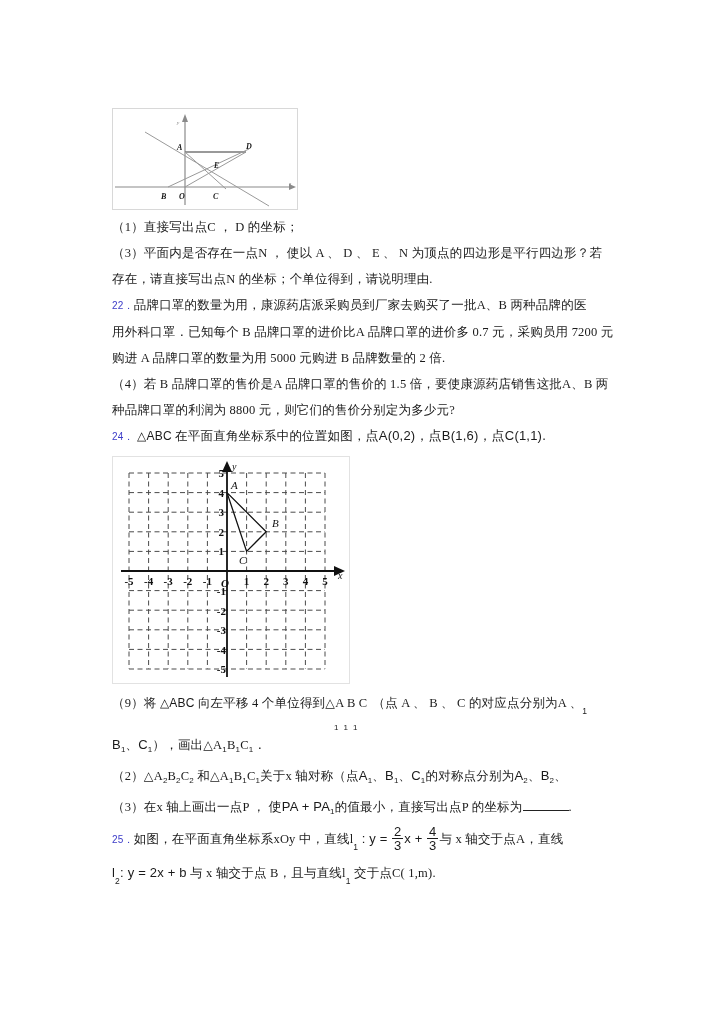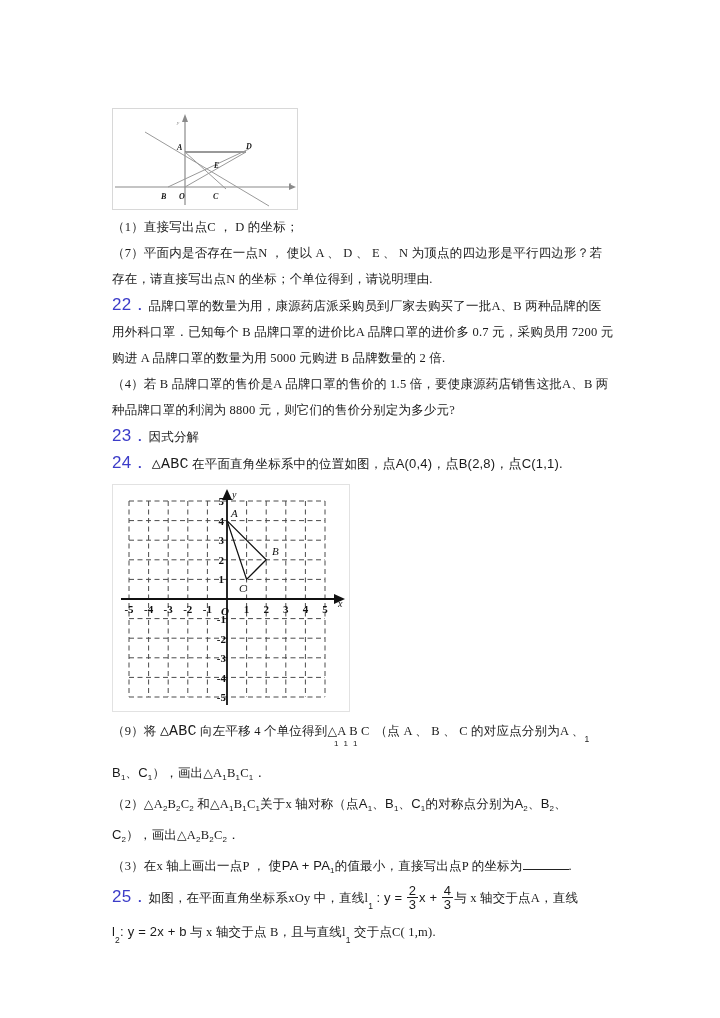--- a/index.html
+++ b/index.html
@@ -32,25 +32,25 @@
   
   .line {
     font-size: 12.5px;
     line-height: 26px;
     letter-spacing: 0.2px;
     white-space: nowrap;
   }
   .qnum {
     color: #3c3cc8;
     font-family: "Liberation Sans", sans-serif;
-    font-size: 17px;
-  }
-  .big { font-size: 15px; font-family: Liberation Mono, monospace; }
+    font-size: 10px;
+  }
+  .big { font-size: 12px; font-family: Liberation Sans, sans-serif; }
   .mid { font-size: 13px; font-family: "Liberation Sans", sans-serif; }
-  .sm  { font-size: 11px; font-family: "Liberation Sans", sans-serif; }
+  .sm  { font-size: 11px; font-family: "Liberation Sans", sans-serif; margin-top: 12px; }
   sub { font-size: 8px; vertical-align: -3px; font-family: "Liberation Sans", sans-serif; }
   sup { font-size: 8px; vertical-align: 1px; font-family: "Liberation Sans", sans-serif; }
   .sub-low { font-size: 8.5px; vertical-align: -7px; font-family:"Liberation Sans",sans-serif; }
   .blank { display:inline-block; width:46px; border-bottom:1px solid #222; }
 
   
   .frac {
     display: inline-block;
     vertical-align: -7px;
     text-align: center;
@@ -114,39 +114,36 @@
           <text x="133" y="40" font-size="8" font-style="italic" font-weight="bold" fill="#1a1a1a" font-family="Liberation Serif, serif">D</text>
           <text x="101" y="59" font-size="7.5" font-style="italic" font-weight="bold" fill="#1a1a1a" font-family="Liberation Serif, serif">E</text>
           <text x="48" y="90" font-size="8" font-style="italic" font-weight="bold" fill="#1a1a1a" font-family="Liberation Serif, serif">B</text>
           <text x="66" y="90" font-size="8" font-style="italic" font-weight="bold" fill="#1a1a1a" font-family="Liberation Serif, serif">O</text>
           <text x="100" y="90" font-size="8" font-style="italic" font-weight="bold" fill="#1a1a1a" font-family="Liberation Serif, serif">C</text>
         </svg>
       </div>
     </div>
 
     <div class="line">（1）直接写出点C ， D 的坐标；</div>
-    <div class="line">（7）平面内是否存在一点N ， 使以 A 、 D 、 E 、 N 为顶点的四边形是平行四边形？若</div>
+    <div class="line">（3）平面内是否存在一点N ， 使以 A 、 D 、 E 、 N 为顶点的四边形是平行四边形？若</div>
     <div class="line">存在，请直接写出点N 的坐标；个单位得到，请说明理由.</div>
 
     <div class="line">
       <span class="qnum">22．</span><span>品牌口罩的数量为用，康源药店派采购员到厂家去购买了一批A、B 两种品牌的医</span>
     </div>
     <div class="line">用外科口罩．已知每个 B 品牌口罩的进价比A 品牌口罩的进价多 0.7 元，采购员用 7200 元</div>
     <div class="line">购进 A 品牌口罩的数量为用 5000 元购进 B 品牌数量的 2 倍.</div>
     <div class="line">（4）若 B 品牌口罩的售价是A 品牌口罩的售价的 1.5 倍，要使康源药店销售这批A、B 两</div>
     <div class="line">种品牌口罩的利润为 8800 元，则它们的售价分别定为多少元?</div>
 
-    <div class="line">
-      <span class="qnum">23．</span><span>因式分解</span>
-    </div>
 
     <div class="line">
       <span class="qnum">24．</span>
       <span class="big">△ABC</span>
-      <span>在平面直角坐标系中的位置如图，</span><span class="mid">点A(0,4)</span><span class="mid">，点B(2,8)</span><span class="mid">，点C(1,1).</span>
+      <span>在平面直角坐标系中的位置如图，</span><span class="mid">点A(0,2)</span><span class="mid">，点B(1,6)</span><span class="mid">，点C(1,1).</span>
     </div>
 
     <div class="fig-wrap">
       <div class="fig2">
         <svg width="236" height="226" viewBox="0 0 236 226">
           <defs></defs>
 
           <g stroke="#4a4a4a" stroke-width="1" stroke-dasharray="5,3.5">
             <line x1="16" y1="16" x2="16" y2="212"></line>
             <line x1="35.6" y1="16" x2="35.6" y2="212"></line>
@@ -224,23 +221,20 @@
       <span class="sm" style="position:absolute; left:222px; top:-12px; font-size:8px;">1&nbsp;&nbsp;1&nbsp;&nbsp;1</span>
     </div>
     <div class="line">
       <span class="mid">B<sub>1</sub></span><span>、</span><span class="mid">C<sub>1</sub></span><span>），画出△A<sub>1</sub>B<sub>1</sub>C<sub>1</sub>．</span>
     </div>
 
     <div class="line">
       <span>（2）△A<sub>2</sub>B<sub>2</sub>C<sub>2</sub></span>
       <span>和△A<sub>1</sub>B<sub>1</sub>C<sub>1</sub></span><span>关于x 轴对称（点</span><span class="mid">A<sub>1</sub></span><span>、</span><span class="mid">B<sub>1</sub></span><span>、</span><span class="mid">C<sub>1</sub></span><span>的对称点分别为</span><span class="mid">A<sub>2</sub></span><span>、</span><span class="mid">B<sub>2</sub></span><span>、</span>
     </div>
-    <div class="line">
-      <span class="mid">C<sub>2</sub></span><span>），画出△A<sub>2</sub>B<sub>2</sub>C<sub>2</sub>．</span>
-    </div>
 
     <div class="line">
       <span>（3）在x 轴上画出一点P ，</span>
       <span class="mid">使PA + PA<sub>1</sub></span><span>的值最小，直接写出点P 的坐标为</span><span class="blank"></span><span>.</span>
     </div>
 
     <div class="line">
       <span class="qnum">25．</span><span>如图，在平面直角坐标系xOy  中，直线l</span><span class="sub-low">1</span>
       <span class="mid">: y =</span>
       <span class="frac">

